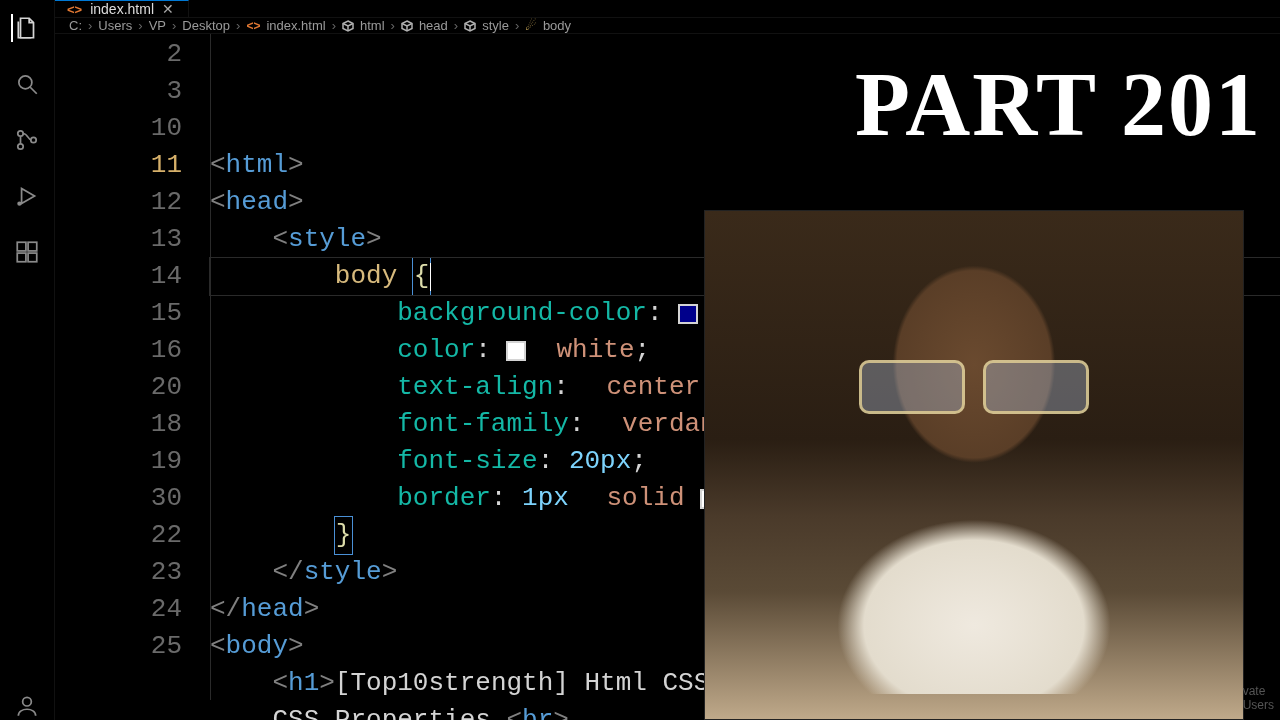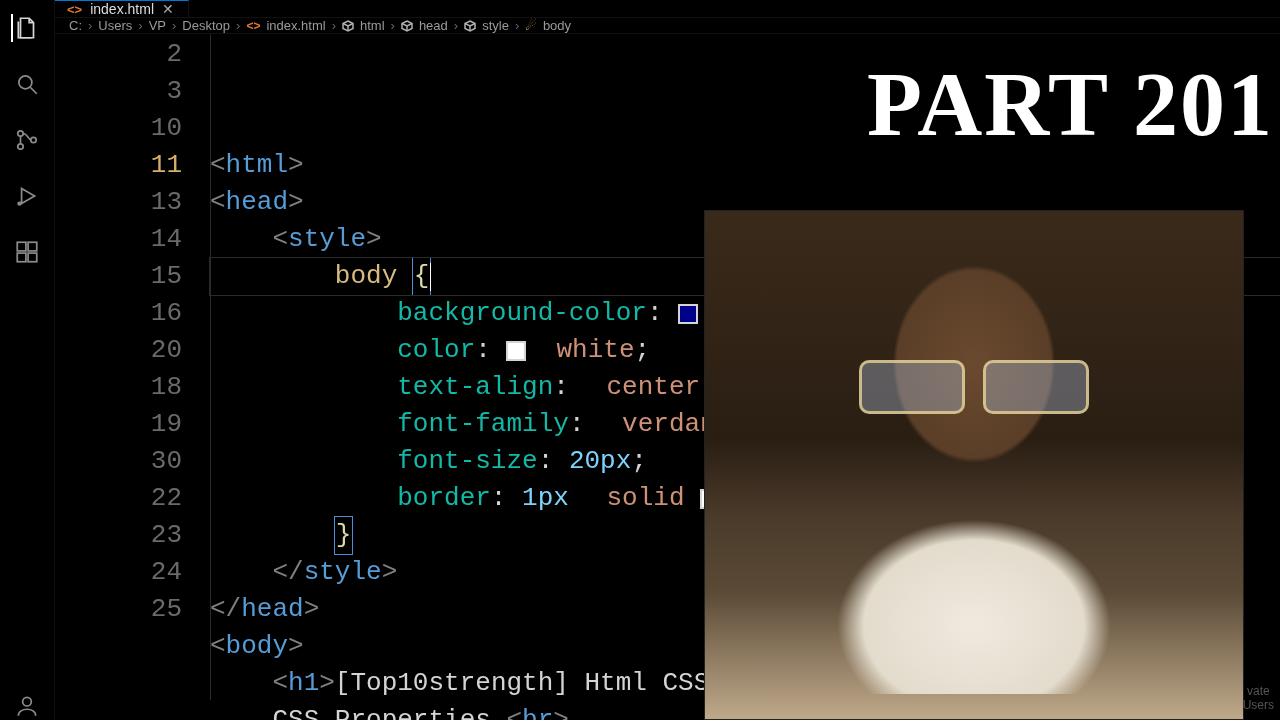--- a/index.html
+++ b/index.html
@@ -52,21 +52,21 @@
   .txt   { color: #d4d4d4; }
   .swatch { display: inline-block; width: 20px; height: 20px; border: 2px solid #d4d4d4; margin-right: 8px; vertical-align: -2px; }
   .swatch.dark  { background: #00008b; }
   .swatch.white { background: #ffffff; }
   .cursor { display:inline-block; width:1px; height:28px; background:#fff; vertical-align:-4px; }
 
   .bracket-hl { outline: 1px solid #4a90d6; padding: 0 1px; }
 
   
   .overlay-title {
-    position: absolute; top: 60px; right: 6px;
+    position: absolute; top: 60px; right: 18px;
     font-family: "Times New Roman", Georgia, serif;
     font-weight: 700; font-size: 90px; color: #ffffff;
     letter-spacing: 2px; line-height: 1;
     text-shadow: 0 0 6px rgba(0,0,0,.9);
   }
 
   
   .photo {
     position: absolute; top: 210px; right: 36px;
     width: 540px; height: 510px;
@@ -87,21 +87,21 @@
   }
   .photo .glasses::before, .photo .glasses::after {
     content: ""; position: absolute; top: 0; width: 100px; height: 48px;
     border: 3px solid rgba(230,210,150,.8); border-radius: 10px;
     background: rgba(180,200,230,.35);
   }
   .photo .glasses::before { left: 0; }
   .photo .glasses::after  { right: 0; }
 
   
-  .watermark { position: absolute; bottom: 8px; right: 6px; font-size: 12px; color: #555; text-align: center; line-height: 14px; }
+  .watermark { position: absolute; bottom: 8px; right: 6px; font-size: 12px; color: #555; text-align: left; line-height: 14px; }
 </style>
 </head>
 <body>
 
 <div class="app">
 
   <div class="activity-bar">
     <div class="activity-icon active" title="Explorer">
       <svg viewBox="0 0 24 24">
           <path d="M6 3h8l4 4v14H6z"></path>
@@ -190,20 +190,21 @@
       <span class="selector">☄</span>
       <span>body</span>
     </div>
 
     <div class="editor">
       <div class="gutter" id="gutter">
           <div class="ln">2</div>
           <div class="ln">3</div>
           <div class="ln">10</div>
           <div class="ln active">11</div>
+          <div class="ln">12</div>
           <div class="ln">13</div>
           <div class="ln">14</div>
           <div class="ln">15</div>
           <div class="ln">16</div>
           <div class="ln">20</div>
           <div class="ln">18</div>
           <div class="ln">19</div>
           <div class="ln">30</div>
           <div class="ln">22</div>
           <div class="ln">23</div>

